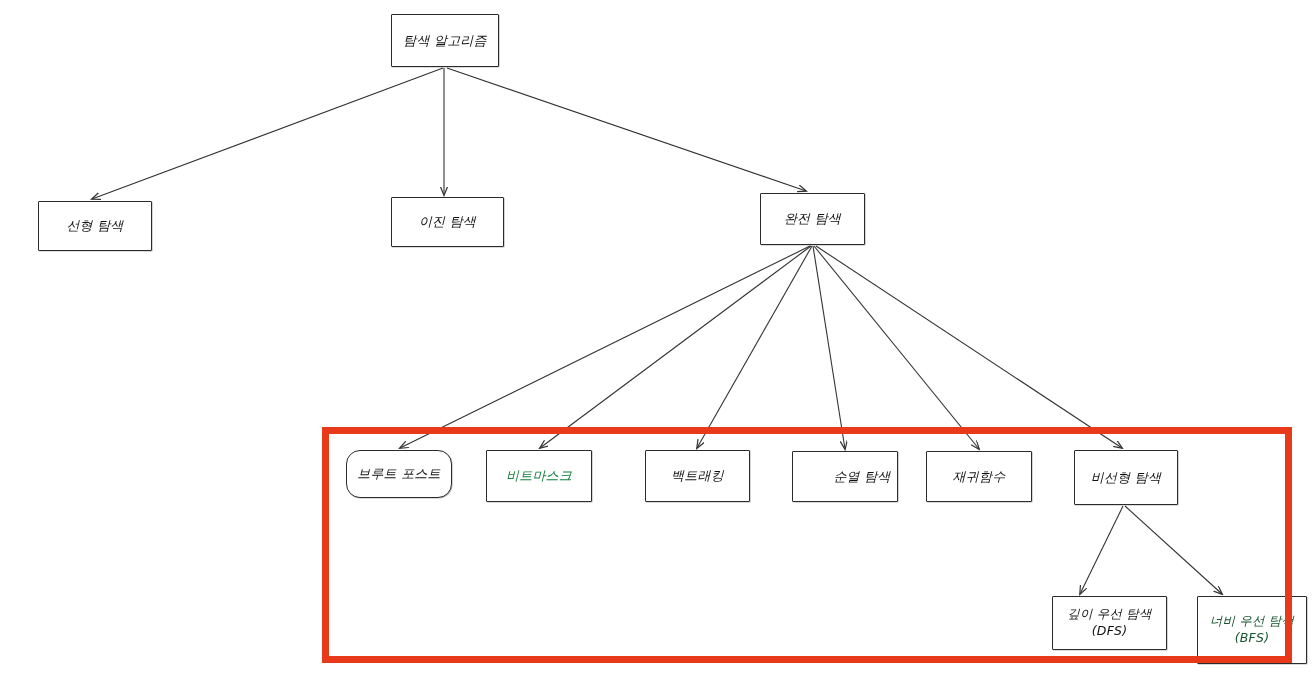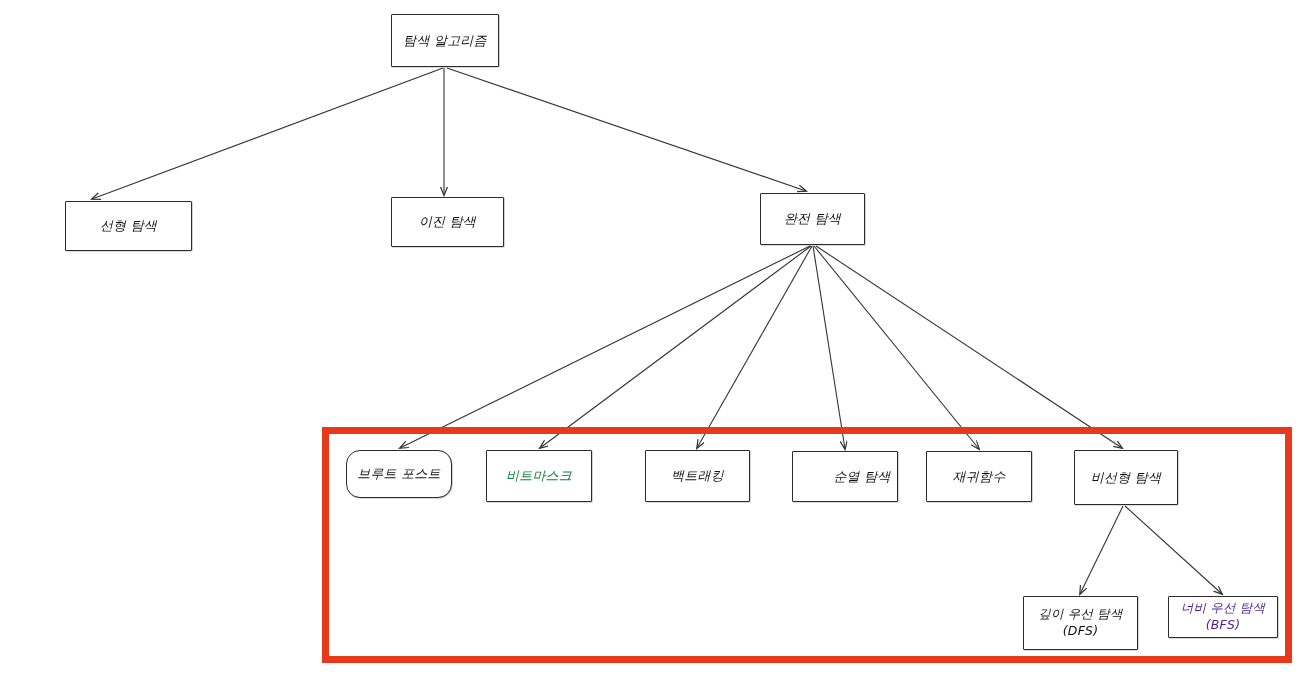--- a/index.html
+++ b/index.html
@@ -41,20 +41,21 @@
     border-radius: 1px;
     box-shadow: 0.6px 0.6px 0 rgba(90,90,90,0.45);
   }
   .node .label {
     display: block;
     white-space: pre-line;
     padding: 0 4px;
   }
   .node.two-line {
     font-size: 12.5px;
+    margin-left: 29px;
   }
   #highlight-box {
     position: absolute;
     box-sizing: border-box;
     pointer-events: none;
     background: transparent;
   }
 </style>
 </head>
 <body>
@@ -79,21 +80,21 @@
         <line x1="816" y1="246" x2="1122" y2="448" stroke="#333333" stroke-width="1.1" marker-end="url(#arrowhead)"></line>
         <line x1="1123" y1="506" x2="1080" y2="594" stroke="#333333" stroke-width="1.1" marker-end="url(#arrowhead)"></line>
         <line x1="1125" y1="506" x2="1222" y2="594" stroke="#333333" stroke-width="1.1" marker-end="url(#arrowhead)"></line>
       </g>
   </svg>
 
   <div id="node-layer">
       <div class="node" style="left: 391px; top: 14px; width: 108px; height: 53px; border-color: rgb(43, 43, 43); color: rgb(17, 17, 17);">
         <span class="label">탐색 알고리즘</span>
       </div>
-      <div class="node" style="left: 38px; top: 201px; width: 127px; height: 50px; border-color: rgb(43, 43, 43); color: rgb(17, 17, 17); margin-left: 27px;">
+      <div class="node" style="left: 38px; top: 201px; width: 114px; height: 50px; border-color: rgb(43, 43, 43); color: rgb(17, 17, 17);">
         <span class="label">선형 탐색</span>
       </div>
       <div class="node" style="left: 391px; top: 197px; width: 113px; height: 50px; border-color: rgb(43, 43, 43); color: rgb(17, 17, 17);">
         <span class="label">이진 탐색</span>
       </div>
       <div class="node" style="left: 760px; top: 193px; width: 105px; height: 52px; border-color: rgb(43, 43, 43); color: rgb(17, 17, 17);">
         <span class="label">완전 탐색</span>
       </div>
       <div class="node" style="left: 346px; top: 450px; width: 106px; height: 48px; border-color: rgb(43, 43, 43); color: rgb(17, 17, 17); border-radius: 14px;">
         <span class="label">브루트 포스트</span>
@@ -110,21 +111,21 @@
       <div class="node" style="left: 926px; top: 451px; width: 106px; height: 51px; border-color: rgb(43, 43, 43); color: rgb(17, 17, 17);">
         <span class="label">재귀함수</span>
       </div>
       <div class="node" style="left: 1074px; top: 450px; width: 104px; height: 55px; border-color: rgb(43, 43, 43); color: rgb(17, 17, 17);">
         <span class="label">비선형 탐색</span>
       </div>
       <div class="node two-line" style="left: 1023px; top: 596px; width: 115px; height: 54px; border-color: rgb(43, 43, 43); color: rgb(17, 17, 17);">
         <span class="label">깊이 우선 탐색
 (DFS)</span>
       </div>
-      <div class="node two-line" style="left: 1168px; top: 596px; width: 110px; height: 42px; border-color: rgb(43, 43, 43); color: #4c1d95; text-align: center;">
+      <div class="node two-line" style="left: 1168px; top: 596px; width: 110px; height: 68px; border-color: rgb(43, 43, 43); color: #14532d; text-align: center;">
         <span class="label">너비 우선 탐색
 (BFS)</span>
       </div>
     </div>
 
   <div id="highlight-box" style="left: 322px; top: 427px; width: 970px; height: 236px; border: 7px solid rgb(232, 57, 27);"></div>
 
 </div>
 
 </body></html>

